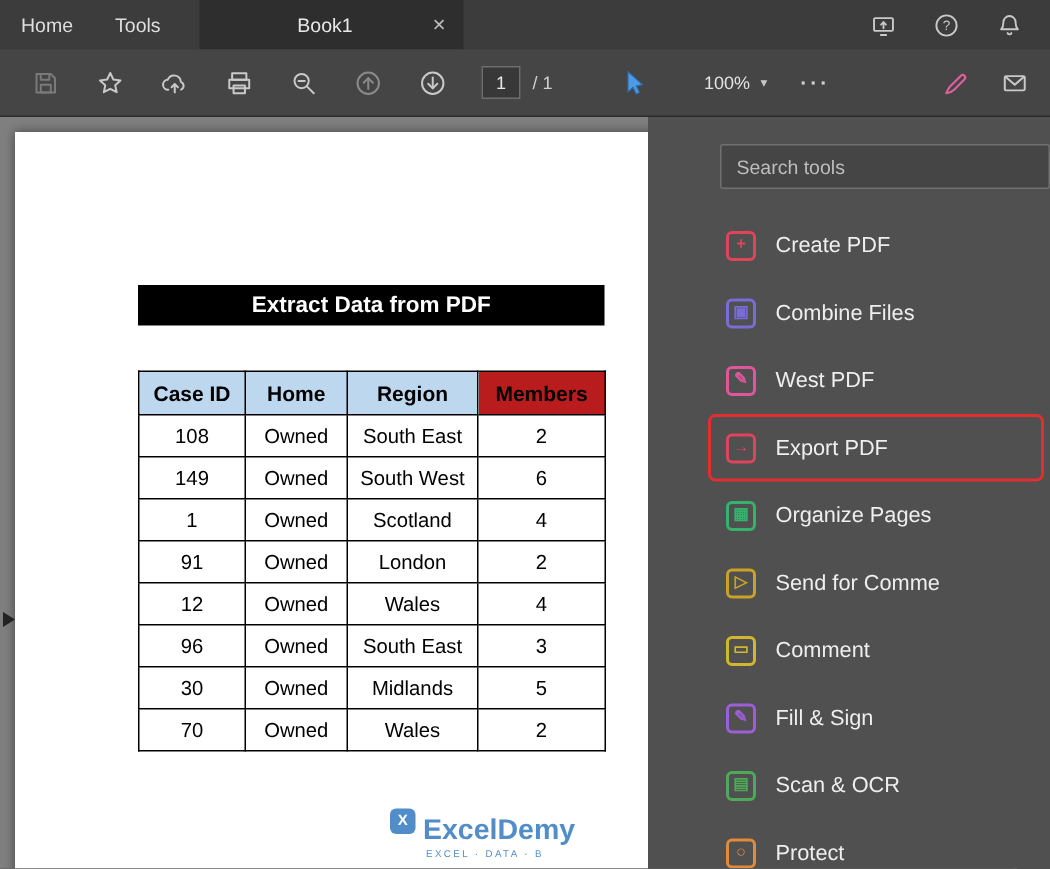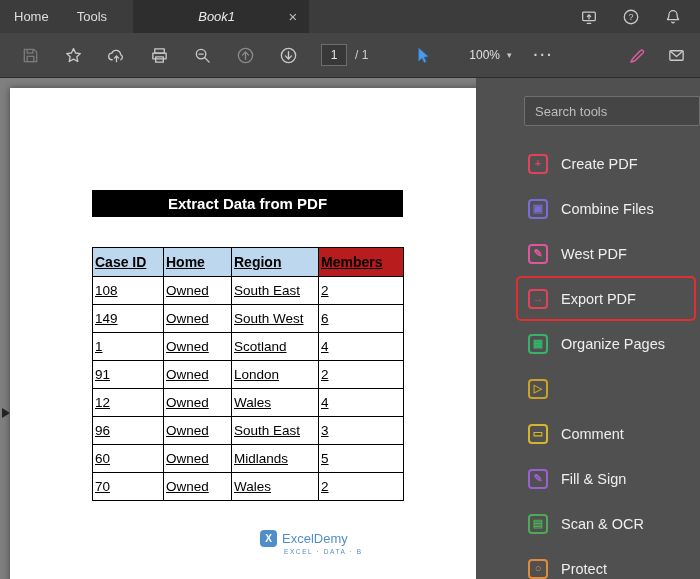--- a/index.html
+++ b/index.html
@@ -5,21 +5,21 @@
   * { box-sizing: border-box; margin: 0; padding: 0; }
   html,body { width:700px; height:579px; overflow:hidden; background:#333;
               font-family:"Liberation Sans", sans-serif; }
   .app { position:relative; width:700px; height:579px; background:#3c3c3c;border-radius:27px; }
 
   
   .tabbar { position:absolute; top:0; left:0; right:0; height:33px;
             background:#3c3c3c; display:flex; align-items:center; color:#dedede; }
   .tb-tab { font-size:13px; padding:0 14px; height:33px; display:flex; align-items:center; cursor:default; }
   .doc-tab { margin-left:12px; width:176px; height:33px; background:#2e2e2e;
-             display:flex; align-items:center; padding:0 12px;font-style:italic; }
+             display:flex; align-items:center; padding:0 12px; }
   .doc-tab .lbl { flex:1; text-align:center; font-size:13px; color:#e8e8e8; }
   .doc-tab .x { color:#bdbdbd; font-size:15px; line-height:1; }
   .tb-right { margin-left:auto; display:flex; align-items:center; gap:24px; padding-right:18px; }
   .ic18 { width:18px; height:18px; display:block; }
 
   
   .toolbar { position:absolute; top:33px; left:0; right:0; height:45px; background:#454545;
              display:flex; align-items:center; padding:0 14px; border-bottom:1px solid #2c2c2c; }
   .tbtn { width:32px; height:32px; display:flex; align-items:center; justify-content:center; margin-right:11px; }
   .ic19 { width:19px; height:19px; display:block; }
@@ -28,37 +28,37 @@
                 color:#e8e8e8; text-align:center; font-size:12px; font-family:"Liberation Sans",sans-serif; }
   .page-total { color:#d0d0d0; font-size:12px; margin-left:8px; }
   .cursor-btn { margin-left:38px; }
   .zoom-group { display:flex; align-items:center; gap:7px; margin-left:20px; color:#e2e2e2; font-size:12px; }
   .caret { font-size:9px; color:#c9c9c9; }
   .overflow { margin-left:22px; color:#cfcfcf; font-size:14px; font-weight:bold; letter-spacing:2px; }
   .tbar-right { margin-left:auto; display:flex; align-items:center; gap:20px; }
 
   
   .main { position:absolute; top:78px; left:0; right:0; bottom:0; display:flex; }
-  .docarea { position:relative; width:476px; background:#7f7f7f; overflow:hidden; flex:none; }
+  .docarea { position:relative; width:432px; background:#7f7f7f; overflow:hidden; flex:none; }
   .page { position:absolute; left:10px; top:10px; width:477px; height:620px; background:#fff;
           box-shadow:0 0 7px rgba(0,0,0,.45); }
 
   .doc-title { position:absolute; left:82px; top:102px; width:311px; height:27px; background:#000;
                color:#fff; font-weight:bold; font-size:15px; display:flex; align-items:center; justify-content:center; }
   table.pdf-table { position:absolute; left:82px; top:159px; width:311px; border-collapse:collapse;
                     table-layout:fixed; }
-  table.pdf-table th, table.pdf-table td { border:1.6px solid #000; text-align:left;
-                    font-size:13.5px; color:#000; height:28px; padding:0 2px; overflow:hidden; white-space:nowrap;text-decoration:underline; }
+  table.pdf-table th, table.pdf-table td { border:1.6px solid #000; text-align:center;
+                    font-size:13.5px; color:#000; height:28px; padding:0 2px; overflow:hidden; white-space:nowrap; }
   table.pdf-table th { font-weight:bold; font-size:14px; height:29px; }
 
   .watermark { position:absolute; left:250px; top:442px; opacity:.88; }
   .wm-row { display:flex; align-items:center; gap:5px; }
   .wm-badge { width:17px; height:17px; border-radius:4px; display:flex; align-items:center;
               justify-content:center; color:#fff; font-size:10px; font-weight:bold; }
-  .wm-brand { font-size:13px; font-weight:normal; }
+  .wm-brand { font-size:19px; font-weight:bold;margin-top:13px; }
   .wm-tagline { font-size:6.5px; letter-spacing:1.6px; margin-top:1px; margin-left:24px; }
 
   .vscroll { position:absolute; left:487px; top:0; bottom:0; width:10px; background:#a8a8a8; }
   .vthumb { position:absolute; left:1px; right:1px; top:3px; height:90%; background:#c9c9c9; border-radius:3px; }
 
   .tri { width:0; height:0; border-top:5px solid transparent; border-bottom:5px solid transparent;
          border-left:8px solid #232323; position:absolute; top:330px; }
   .tri-left { left:2px; }
   .tri-right { left:512px; }
 
@@ -240,21 +240,21 @@
                 <td>Wales</td>
                 <td>4</td>
               </tr>
               <tr>
                 <td>96</td>
                 <td>Owned</td>
                 <td>South East</td>
                 <td>3</td>
               </tr>
               <tr>
-                <td>60</td>
+                <td>30</td>
                 <td>Owned</td>
                 <td>Midlands</td>
                 <td>5</td>
               </tr>
               <tr>
                 <td>70</td>
                 <td>Owned</td>
                 <td>Wales</td>
                 <td>2</td>
               </tr>
@@ -293,20 +293,21 @@
           <div class="tool-item" style="border-color: rgb(225, 47, 47);">
             <span class="tool-icon" style="color: rgb(224, 67, 90);">→</span>
             <span>Export PDF</span>
           </div>
           <div class="tool-item">
             <span class="tool-icon" style="color: rgb(53, 179, 107);">▦</span>
             <span>Organize Pages</span>
           </div>
           <div class="tool-item">
             <span class="tool-icon" style="color: rgb(201, 162, 39);">▷</span>
+            <span>Send for Comme</span>
           </div>
           <div class="tool-item">
             <span class="tool-icon" style="color: rgb(212, 182, 46);">▭</span>
             <span>Comment</span>
           </div>
           <div class="tool-item">
             <span class="tool-icon" style="color: rgb(156, 95, 214);">✎</span>
             <span>Fill &amp; Sign</span>
           </div>
           <div class="tool-item">

